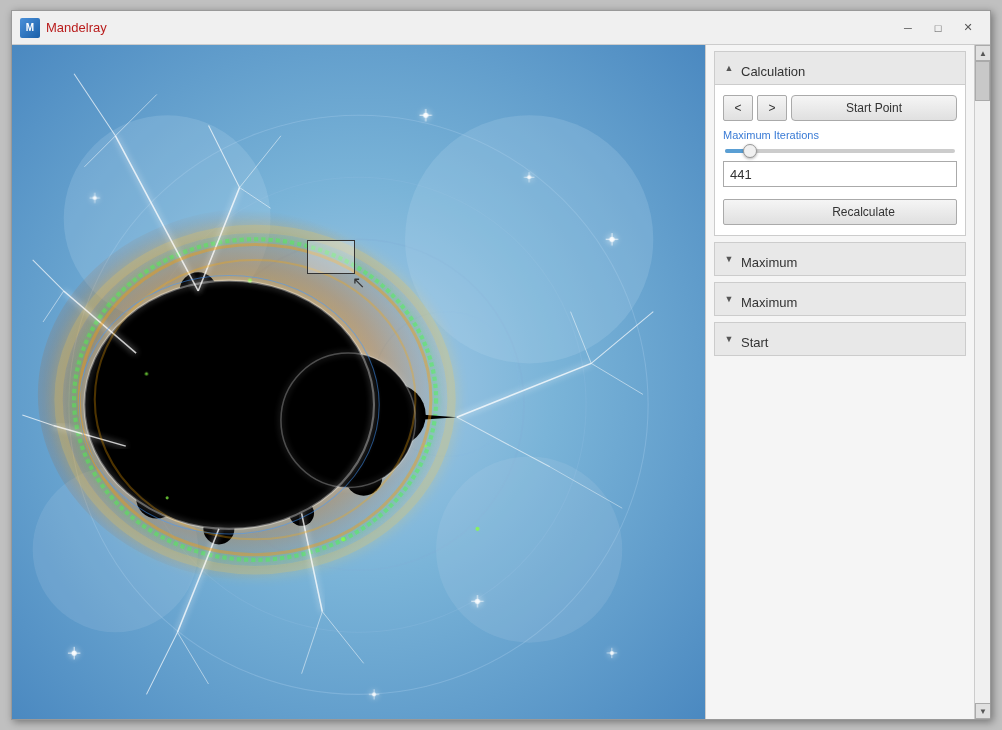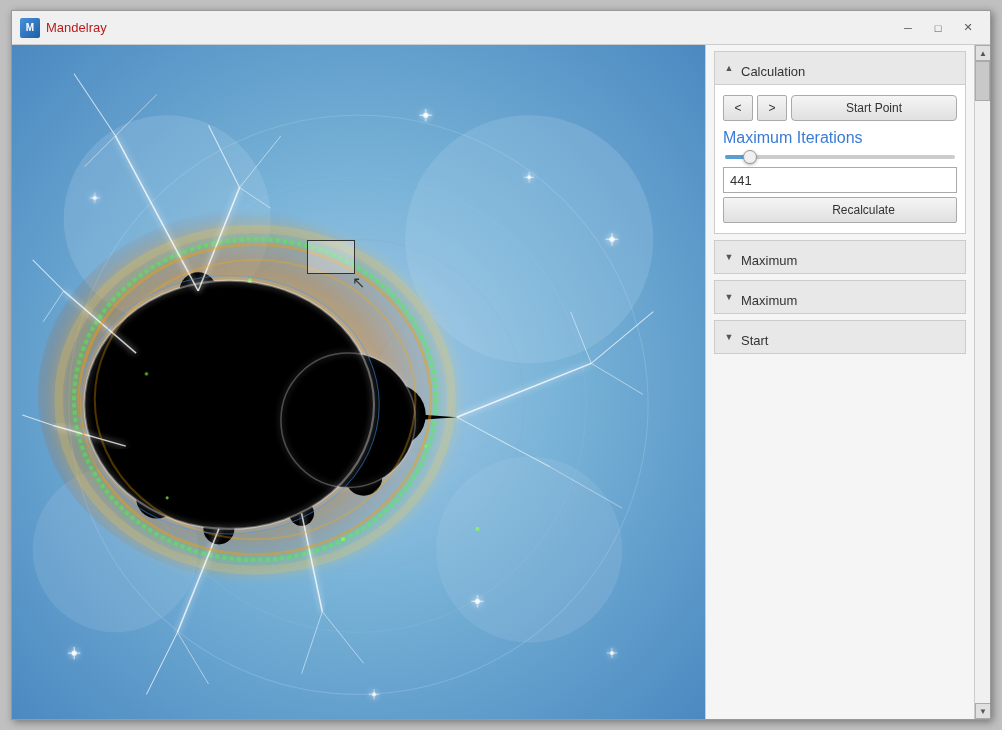--- a/index.html
+++ b/index.html
@@ -234,21 +234,21 @@
       height: 26px;
       background: linear-gradient(to bottom, #f5f5f5, #e0e0e0);
       border: 1px solid #aaa;
       cursor: pointer;
       font-size: 12px;
       color: #333;
       border-radius: 4px;
     }
 
     .max-iter-label {
-      font-size: 16px;
+      font-size: 11px;
       color: #3a7bd5;
       margin-bottom: 2px;
     }
 
     .slider-container {
       margin-bottom: 8px;
     }
 
     .slider-track {
       height: 4px;
@@ -279,21 +279,21 @@
     }
 
     .iter-input {
       width: 100%;
       height: 26px;
       border: 1px solid #aaa;
       padding: 2px 6px;
       font-size: 13px;
       color: #333;
       background: white;
-      margin-bottom: 4px;
+      margin-bottom: 12px;
     }
 
     .recalc-btn {
       width: 100%;
       height: 26px;
       background: linear-gradient(to bottom, #f5f5f5, #e0e0e0);
       border: 1px solid #aaa;
       cursor: pointer;
       font-size: 12px;
       color: #333;

